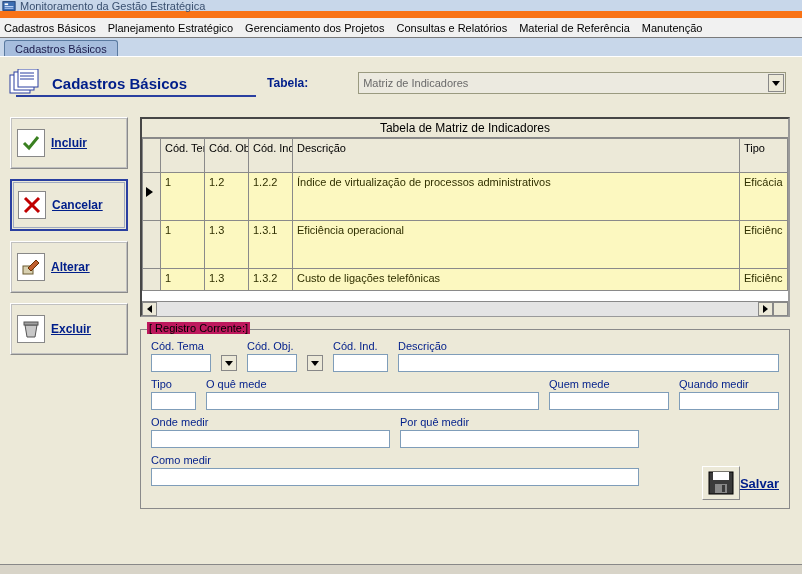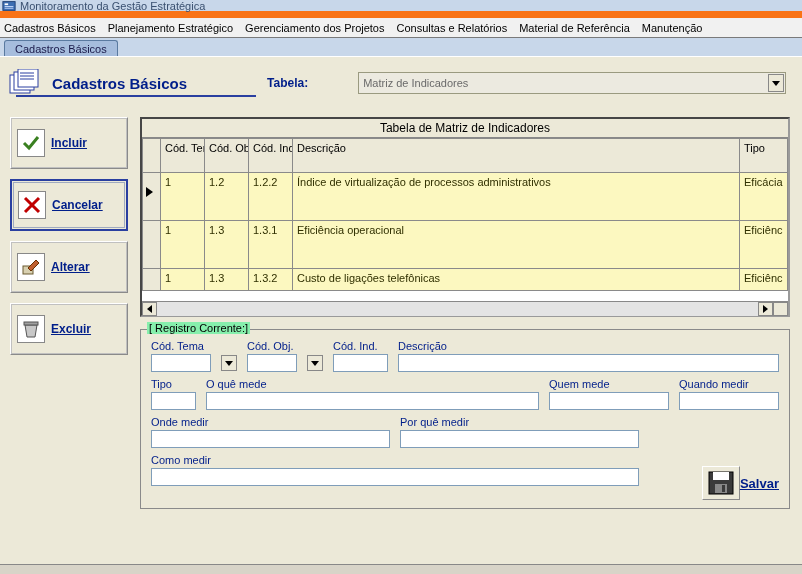--- a/index.html
+++ b/index.html
@@ -210,21 +210,21 @@
   
   .fieldset {
     position: absolute;
     left: 140px; top: 272px; right: 12px;
     height: 180px;
     border: 1px solid #8a8a8a;
     padding: 10px 10px 6px 10px;
   }
   .fieldset .legend {
     position: absolute; top: -8px; left: 6px;
-    background: #86efac;
+    background: #be185d;
     padding: 0 2px;
     color: #000;
     font-size: 11px;
   }
   .fieldset .row { display: flex; gap: 10px; margin-bottom: 6px; align-items: flex-end; }
   .fieldset .col { display: flex; flex-direction: column; }
   .fieldset label { color: #001e8a; font-size: 11px; margin-bottom: 2px; white-space: nowrap; }
   .txt {
     height: 18px; background: #fff;
     border: 1px solid #7f9db9;

